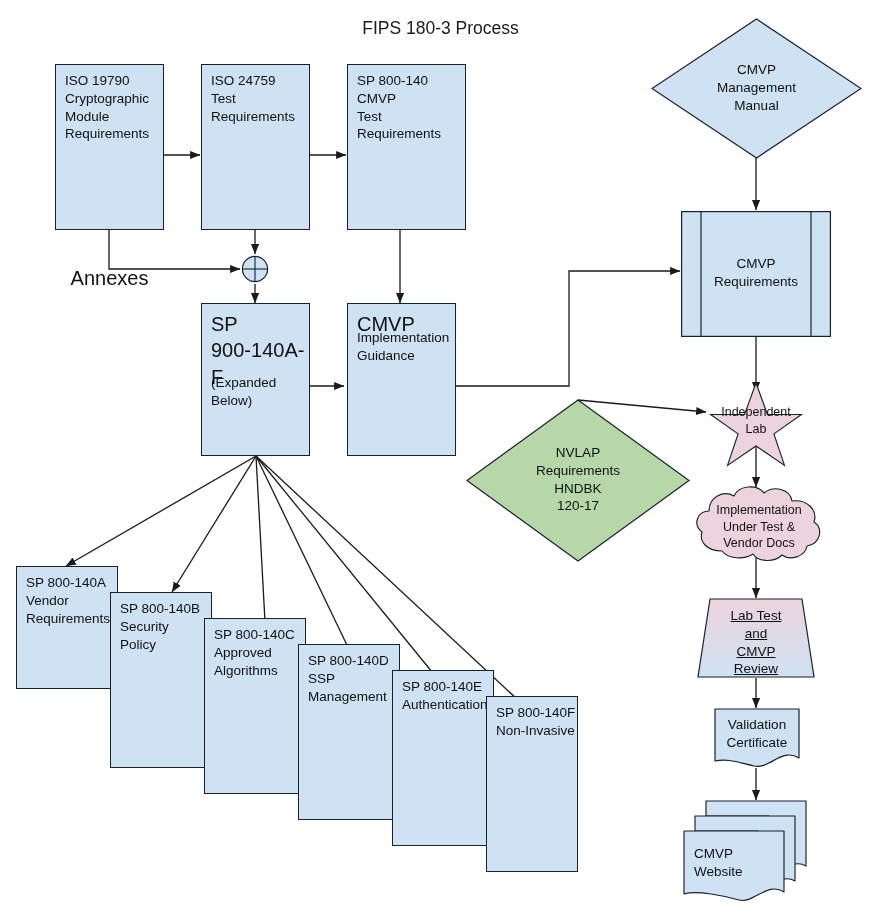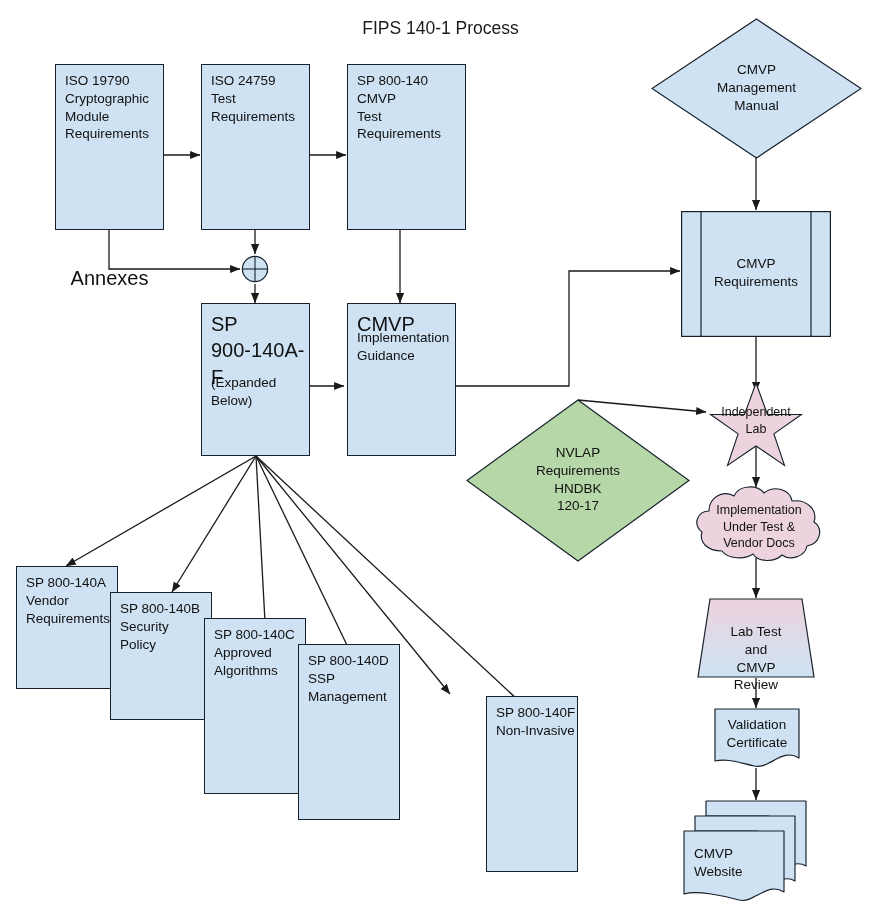--- a/index.html
+++ b/index.html
@@ -66,21 +66,21 @@
     position: absolute;
     overflow: visible;
   }
   .svgnode svg { display: block; }
 </style>
 </head>
 <body>
 
 <div id="canvas">
 
-  <div class="title">FIPS 140-1 Process</div>
+  <div class="title">FIPS 180-3 Process</div>
 
   <svg id="edges" viewBox="0 0 881 912">
     <defs>
       <marker id="ah" markerWidth="9" markerHeight="9" refX="7.6" refY="3.1" orient="auto" markerUnits="strokeWidth">
         <path d="M0,0 L7.8,3.1 L0,6.2 z" fill="#1a1a1a"></path>
       </marker>
     </defs>
     <g fill="none" stroke="#1a1a1a" stroke-width="1.3" marker-end="url(#ah)">
 
       <path d="M164,155 L200,155"></path>
@@ -218,21 +218,21 @@
     <div class="svgnode" style="left:697px; top:598px; width:118px; height:80px;">
       <svg width="118" height="80" viewBox="0 0 118 80">
         <defs>
           <linearGradient id="trapgrad" x1="0" y1="0" x2="0" y2="1">
             <stop offset="0%" stop-color="#ecd3dd"></stop>
             <stop offset="100%" stop-color="#cfe2f3"></stop>
           </linearGradient>
         </defs>
         <polygon points="13,1 105,1 117,79 1,79" fill="url(#trapgrad)" stroke="#16212b" stroke-width="1.2"></polygon>
       </svg>
-      <div class="lbl lbl-ctr" style="top:25px;">Lab Test
+      <div class="lbl lbl-ctr" style="top:9px;text-decoration:underline;">Lab Test
 and
 CMVP
 Review</div>
     </div>
 
     <div class="svgnode" style="left:714px; top:708px; width:86px; height:62px;">
       <svg width="86" height="62" viewBox="0 0 86 62">
         <path d="M1,1 L85,1 L85,50 C68,39 55,62 40,58 C26,55 14,50 1,53 Z" fill="#cfe2f3" stroke="#16212b" stroke-width="1.2" stroke-linejoin="round"></path>
       </svg>
       <div class="lbl lbl-ctr" style="top:8px;">Validation
@@ -248,38 +248,42 @@
       <div class="lbl" style="left:11px; top:45px;">CMVP
 Website</div>
     </div>
 
     <div class="node rect" style="left:16px; top:566px; width:102px; height:123px;">
       <div class="lbl lbl-tl">SP 800-140A
 Vendor
 Requirements</div>
     </div>
 
-    <div class="node rect" style="left:110px; top:592px; width:102px; height:128px;padding-left:33px;">
+    <div class="node rect" style="left:110px; top:592px; width:102px; height:176px;padding-left:33px;">
       <div class="lbl lbl-tl">SP 800-140B
 Security
 Policy</div>
     </div>
 
     <div class="node rect" style="left:204px; top:618px; width:102px; height:176px;padding-left:16px;">
       <div class="lbl lbl-tl">SP 800-140C
 Approved
 Algorithms</div>
     </div>
 
     <div class="node rect" style="left:298px; top:644px; width:102px; height:176px;">
       <div class="lbl lbl-tl">SP 800-140D
 SSP
 Management</div>
     </div>
 
+    <div class="node rect" style="left:392px; top:670px; width:102px; height:176px;">
+      <div class="lbl lbl-tl">SP 800-140E
+Authentication</div>
+    </div>
 
     <div class="node rect" style="left:486px; top:696px; width:92px; height:176px;padding-left:8px;">
       <div class="lbl lbl-tl">SP 800-140F
 Non-Invasive</div>
     </div>
 
   </div>
 </div>
 
 </body></html>

